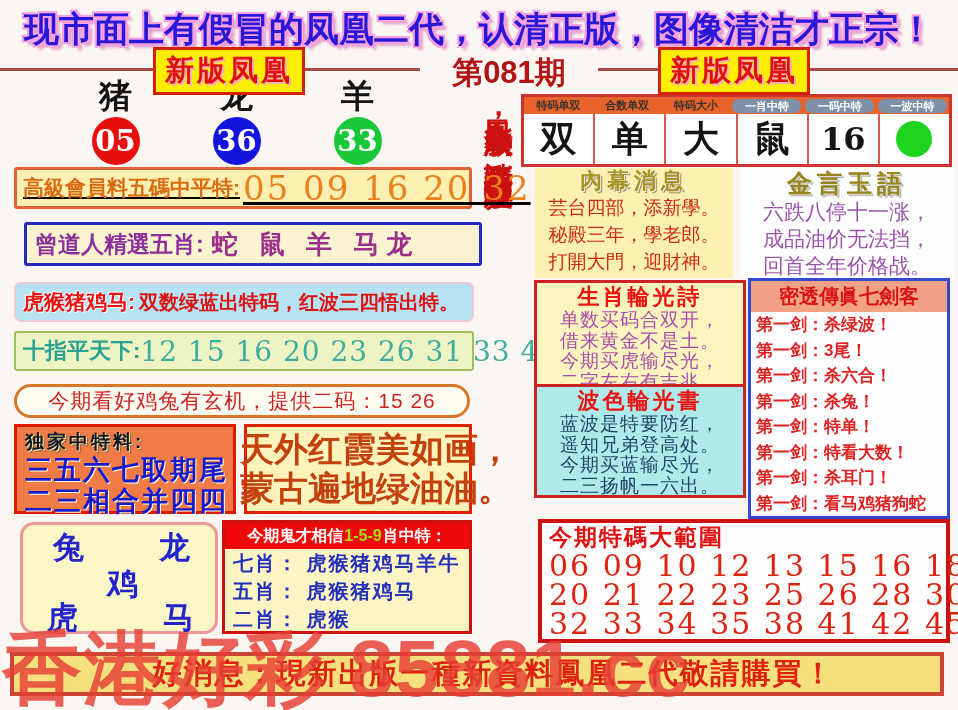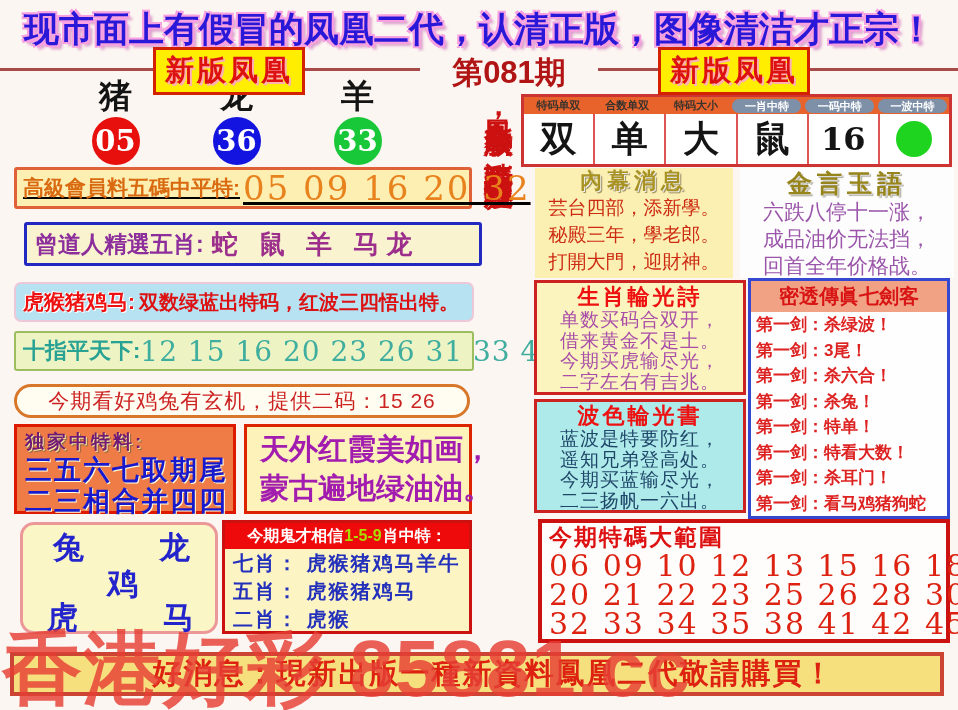--- a/index.html
+++ b/index.html
@@ -59,46 +59,46 @@
   .wavebk-value { font-size:20px; font-weight:bold; color:#dd1111; margin-left:4px; white-space:nowrap; }
 
   .box-ten { left:14px; top:331px; width:460px; height:40px; background:#eef3c4; border:2px solid #9cbe60; border-radius:3px; padding-left:7px; }
   .ten-label { font-size:22px; font-weight:bold; color:#28a292; white-space:nowrap; }
   .ten-nums { font-family:"DejaVu Serif", serif; font-size:28px; color:#3fae9e; letter-spacing:1px; white-space:nowrap; }
 
   .box-two { left:14px; top:384px; width:456px; height:34px; background:#fffdf2; border:3px solid #d8772a; border-radius:17px; justify-content:center; }
   .two-text { font-size:21px; color:#cc2222; letter-spacing:1px; white-space:nowrap; }
 
   .box-excl { left:14px; top:424px; width:222px; height:90px; background:#ef7c46; border:3px solid #dd1a00; display:block; padding:2px 0 0 8px; }
-  .excl-title { font-size:19px; font-weight:bold; color:#701a75; letter-spacing:3px; text-shadow:1px 1px 0 #ffe8a0,2px 2px 1px #886644; }
+  .excl-title { font-size:19px; font-weight:bold; color:#0f172a; letter-spacing:3px; text-shadow:1px 1px 0 #ffe8a0,2px 2px 1px #886644; }
   .excl-line { font-size:27px; font-weight:bold; color:#1818cc; line-height:31px; letter-spacing:2px; text-shadow:1px 1px 0 #ffd; white-space:nowrap; }
 
   .box-couplet { left:244px; top:424px; width:228px; height:90px; background:#fcf2ba; border:3px solid #dd2200; display:flex; flex-direction:column; align-items:center; justify-content:center; }
-  .couplet-line { font-size:29px; font-weight:bold; color:#a21caf; line-height:39px; white-space:nowrap;margin-left:36px; }
+  .couplet-line { font-size:34px; font-weight:bold; color:#c2410c; line-height:39px; white-space:nowrap;margin-left:36px; }
 
   .box-scatter { position:absolute; left:20px; top:522px; width:198px; height:112px; background:#fbf6c6; border:3px solid #ec9898; border-radius:14px; }
   .scatter-char { position:absolute; font-size:31px; font-weight:bold; color:#2424cc; }
   .sc-0 { left:30px; top:2px; } .sc-1 { left:136px; top:2px; } .sc-2 { left:84px; top:38px; }
   .sc-3 { left:24px; top:72px; } .sc-4 { left:140px; top:72px; }
 
   .box-ghost { position:absolute; left:222px; top:520px; width:250px; height:114px; border:3px solid #cc1111; background:#fcf4c2; }
   .ghost-header { background:#ee0a0a; height:26px; display:flex; align-items:center; justify-content:center;
     font-size:16px; font-weight:bold; color:#fff; white-space:nowrap; }
   .ghost-highlight { color:#aadd00; margin:0 1px; }
   .ghost-row { font-size:20px; font-weight:bold; color:#2330bb; line-height:28px; padding-left:8px; letter-spacing:2px; white-space:nowrap; }
 
   
   .panel-insider { position:absolute; left:535px; top:168px; width:198px; height:110px; background:#fbf0b2; }
   .insider-title { text-align:center; font-size:22px; font-weight:bold; color:#a89222; letter-spacing:5px;
     text-shadow:1px 1px 0 #eee,2px 2px 1px #998855; line-height:26px; }
   .insider-line { font-size:19px; color:#cc2a12; line-height:27px; text-align:center; white-space:nowrap; }
 
   .poem { position:absolute; width:212px; border:3px solid #cc2222; }
   .panel-poem1 { left:534px; top:280px; height:115px; background:#fcf4be; }
-  .panel-poem2 { left:534px; top:399px; height:114px; background:#aeeaea; }
+  .panel-poem2 { left:534px; top:384px; height:114px; background:#aeeaea; }
   .poem-title { text-align:center; font-size:22px; font-weight:bold; color:#ee1111; letter-spacing:3px; line-height:27px; }
   .poem-line { font-size:19px; line-height:20.5px; text-align:center; letter-spacing:1px; white-space:nowrap; }
   .panel-poem1 .poem-line { color:#a84ea8; }
   .panel-poem2 .poem-line { color:#1e4668; }
 
   
   .panel-golden { position:absolute; left:740px; top:168px; width:214px; height:110px; background:#fefdfd; }
   .golden-title { text-align:center; font-size:25px; font-weight:bold; color:#97841a; letter-spacing:5px;
     text-shadow:1px 1px 0 #ddd,2px 2px 1px #aa9; line-height:30px; }
   .golden-line { font-size:21px; color:#9a55aa; line-height:27px; text-align:center; white-space:nowrap; }

